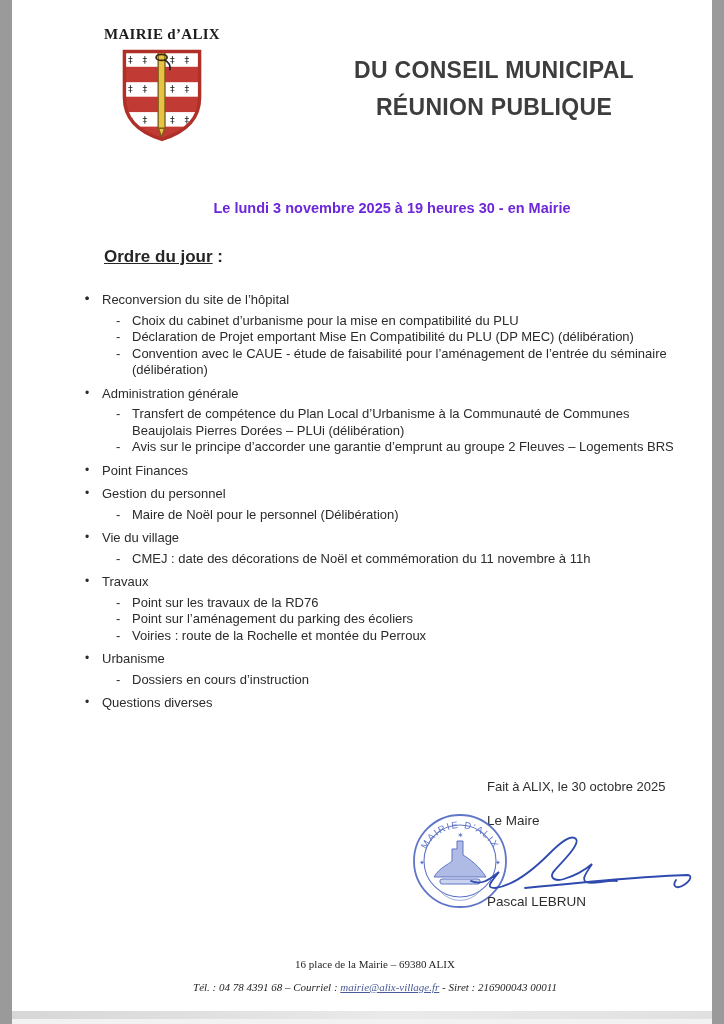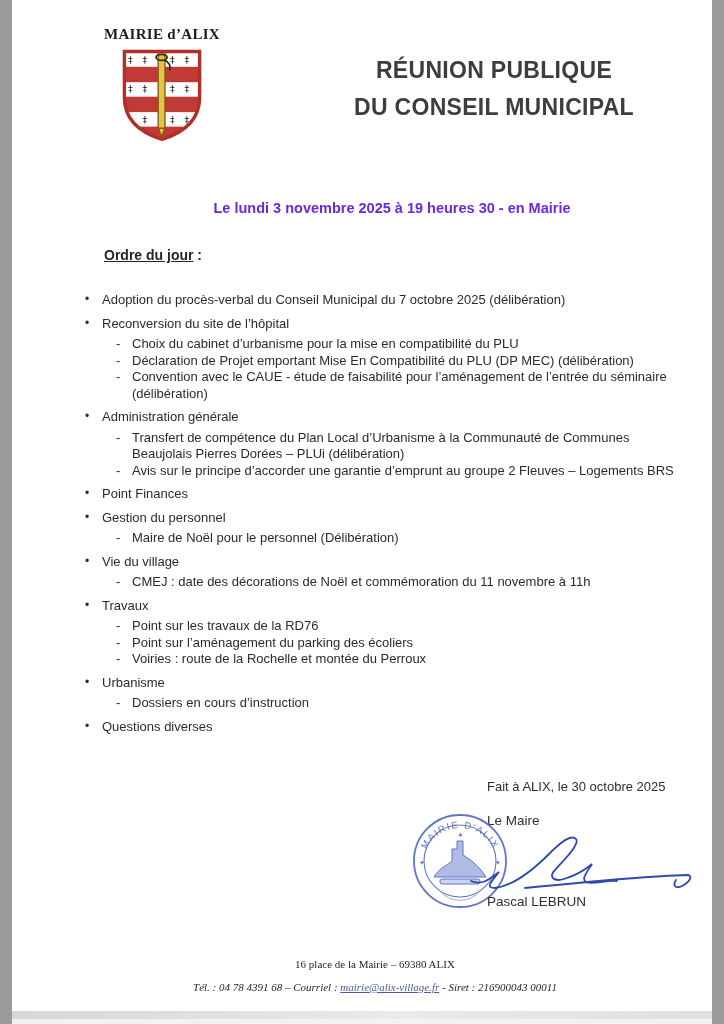--- a/index.html
+++ b/index.html
@@ -29,21 +29,21 @@
   }
   
   .meeting-date {
     position:absolute; left:60px; right:0; top:200px;
     text-align:center;
     font-size:14.5px; font-weight:bold; color:#6d28d9;
   }
   
   .agenda-heading {
     position:absolute; left:92px; top:247px;
-    font-size:14px; font-weight:bold; color:#262626;
+    font-size:17px; font-weight:bold; color:#262626;
   }
   .agenda-heading .u { text-decoration:underline; }
   .agenda {
     position:absolute; left:63px; top:285px; width:608px;
     font-size:13px; line-height:16.5px; color:#2b2b2b;
   }
   .agenda .main { position:relative; margin-top:7px; padding-left:27px; }
   .agenda .main .marker { position:absolute; left:10px; top:-1px; font-size:12px; }
   .agenda .sub { position:relative; margin-top:0; padding-left:57px; }
   .agenda .sub.first { margin-top:4px; }
@@ -111,33 +111,33 @@
         <rect x="45.5" y="2" width="8" height="92" fill="#e6c344" stroke="#7a5f15" stroke-width="1.6"></rect>
         <path d="M49.5,94 L46,94 L49.5,104 L53,94 Z" fill="#e6c344" stroke="#7a5f15" stroke-width="1.4"></path>
         <ellipse cx="49.5" cy="11" rx="6.5" ry="3.5" fill="none" stroke="#3a2c08" stroke-width="2"></ellipse>
         <path d="M53,14 q8,4 6,12" fill="none" stroke="#222" stroke-width="2"></path>
       </g>
       <path d="M6,4 H94 V58 C94,84 76,99 50,107 C24,99 6,84 6,58 Z" fill="none" stroke="#b03028" stroke-width="4"></path>
     </svg>
   </div>
 
   <div class="doc-title">
+    <div>DU CONSEIL MUNICIPAL</div>
     <div>RÉUNION PUBLIQUE</div>
-    <div>DU CONSEIL MUNICIPAL</div>
   </div>
 
   <div class="meeting-date">Le lundi 3 novembre 2025 à 19 heures 30 - en Mairie</div>
 
   <div class="agenda-heading">
     <span class="u">Ordre du jour</span><span> :</span>
   </div>
 
   <div class="agenda">
 
-    <div class="main"><span class="marker">•</span><span>Adoption du procès-verbal du Conseil Municipal du 7 octobre 2025 (délibération)</span></div>
+    <div class="main"><span class="marker">•</span></div>
 
     <div class="main"><span class="marker">•</span><span>Reconversion du site de l’hôpital</span></div>
     <div class="sub first"><span class="marker">-</span><span>Choix du cabinet d’urbanisme pour la mise en compatibilité du PLU</span></div>
     <div class="sub"><span class="marker">-</span><span>Déclaration de Projet emportant Mise En Compatibilité du PLU (DP MEC) (délibération)</span></div>
     <div class="sub"><span class="marker">-</span><span>Convention avec le CAUE - étude de faisabilité pour l’aménagement de l’entrée du séminaire (délibération)</span></div>
 
     <div class="main"><span class="marker">•</span><span>Administration générale</span></div>
     <div class="sub first"><span class="marker">-</span><span>Transfert de compétence du Plan Local d’Urbanisme à la Communauté de Communes Beaujolais Pierres Dorées – PLUi (délibération)</span></div>
     <div class="sub"><span class="marker">-</span><span>Avis sur le principe d’accorder une garantie d’emprunt au groupe 2 Fleuves – Logements BRS</span></div>
 

